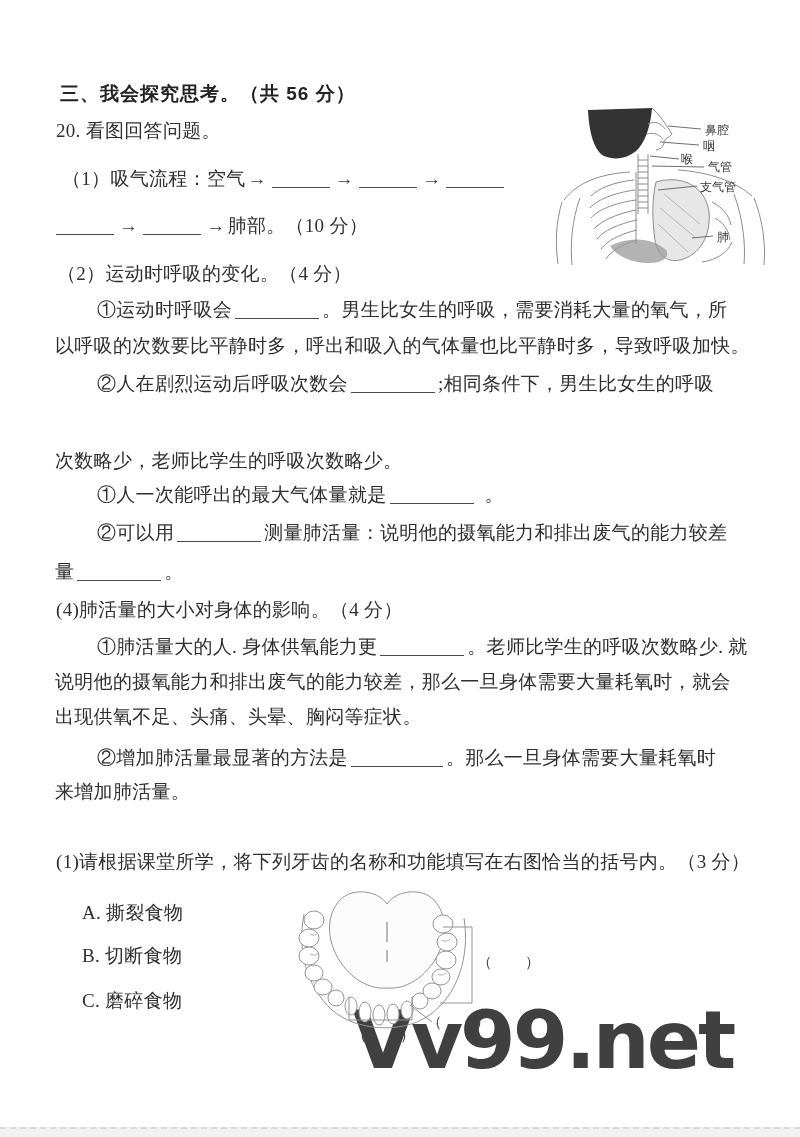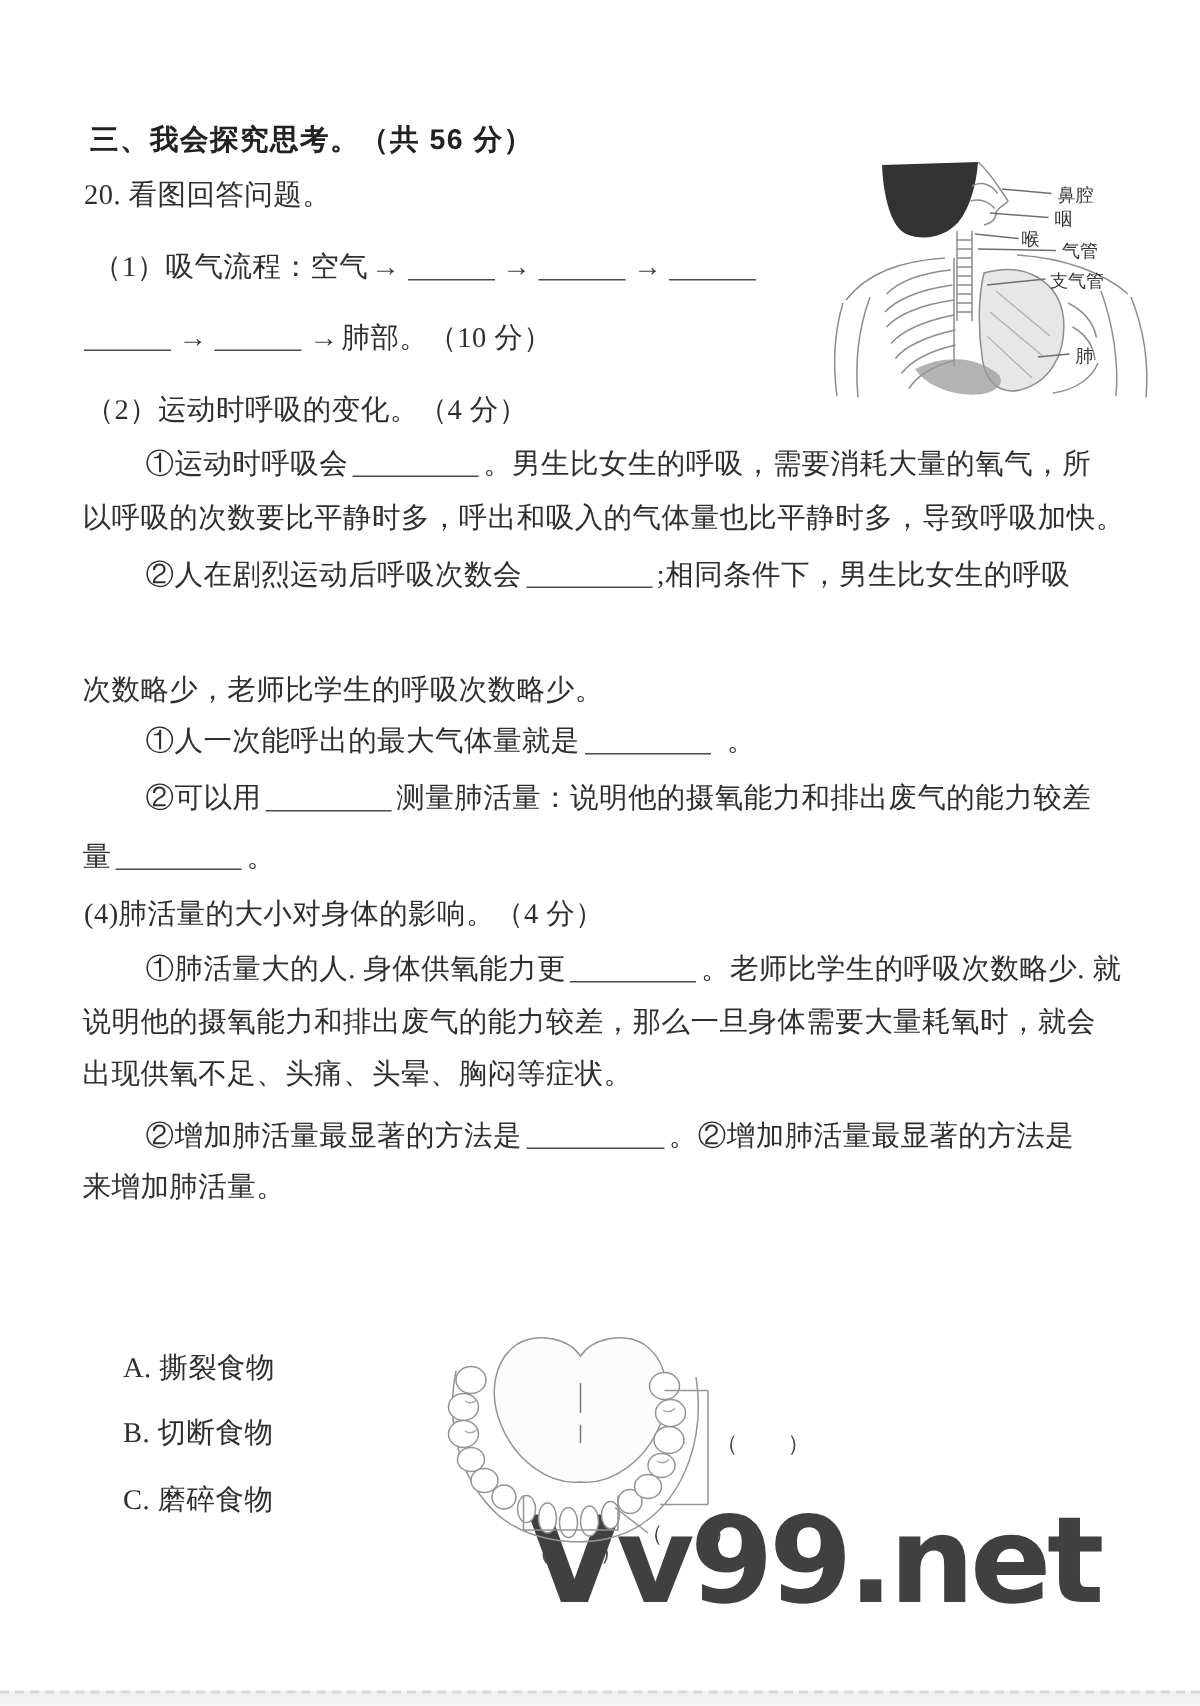--- a/index.html
+++ b/index.html
@@ -58,24 +58,25 @@
     <span>量</span><span class="blank w84"></span><span>。</span>
   </div>
 
   <div class="ln txt" style="left:56px;top:598px;">(4)肺活量的大小对身体的影响。（4 分）</div>
   <div class="ln txt" style="left:97px;top:635px;">
     <span>①肺活量大的人. 身体供氧能力更</span><span class="blank w84"></span><span>。老师比学生的呼吸次数略少. 就</span>
   </div>
   <div class="ln txt" style="left:55px;top:670px;">说明他的摄氧能力和排出废气的能力较差，那么一旦身体需要大量耗氧时，就会</div>
   <div class="ln txt" style="left:55px;top:705px;">出现供氧不足、头痛、头晕、胸闷等症状。</div>
   <div class="ln txt" style="left:97px;top:746px;">
-    <span>②增加肺活量最显著的方法是</span><span class="blank w92"></span><span>。②增加肺活量最显著的方法是</span>
+    <span>②增加肺活量最显著的方法是</span><span class="blank w92"></span><span>。那么一旦身体需要大量耗氧时</span>
   </div>
   <div class="ln txt" style="left:55px;top:780px;">来增加肺活量。</div>
 
+  <div class="ln txt" style="left:56px;top:850px;">(1)请根据课堂所学，将下列牙齿的名称和功能填写在右图恰当的括号内。（3 分）</div>
   <div class="ln txt" style="left:82px;top:901px;">A. 撕裂食物</div>
   <div class="ln txt" style="left:82px;top:944px;">B. 切断食物</div>
   <div class="ln txt" style="left:82px;top:989px;">C. 磨碎食物</div>
 
   <svg class="fig" style="left:552px;top:102px;" width="244" height="166" viewBox="0 0 244 166">
     <g stroke="#8d8d8d" stroke-width="1" fill="none">
 
       <path d="M36,8 L100,6 C99,20 95,36 87,46 C78,56 64,59 52,54 C42,49 37,30 36,8 Z" fill="#333" stroke="none"></path>
 
       <path d="M100,6 C107,12 112,20 116,26 L120,32 C117,36 113,36 112,40 C112,45 108,47 104,48"></path>

